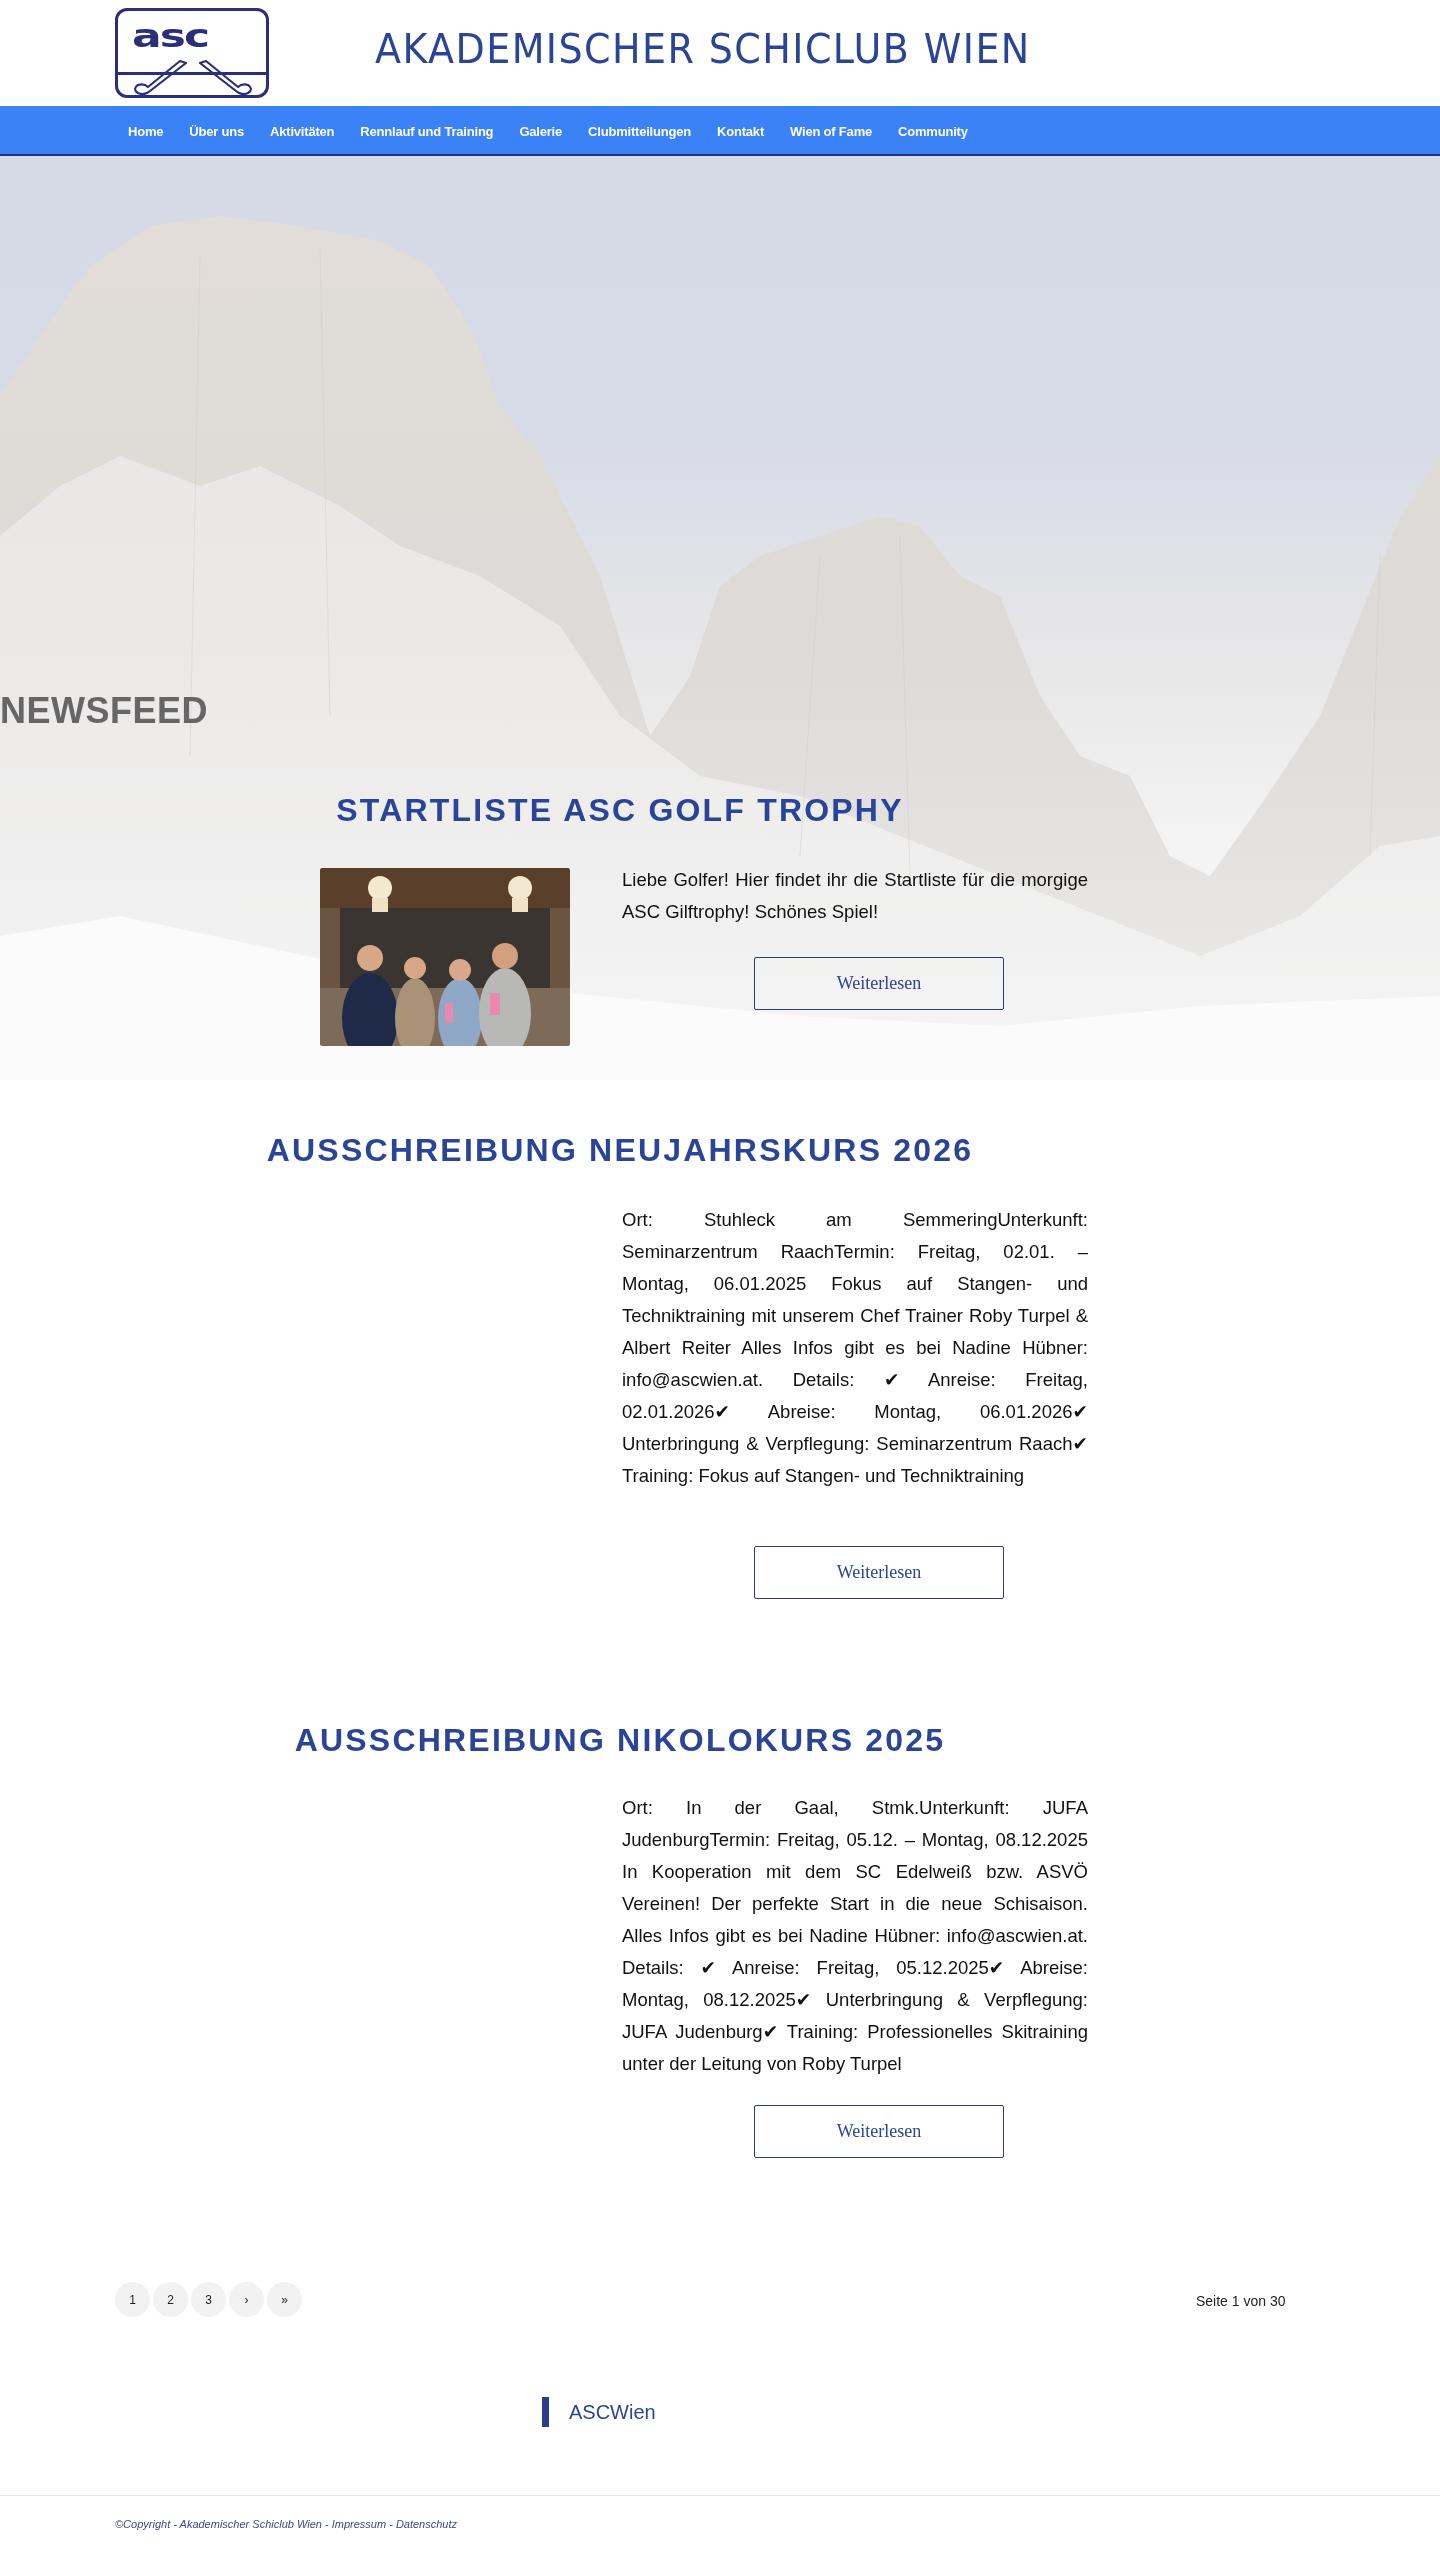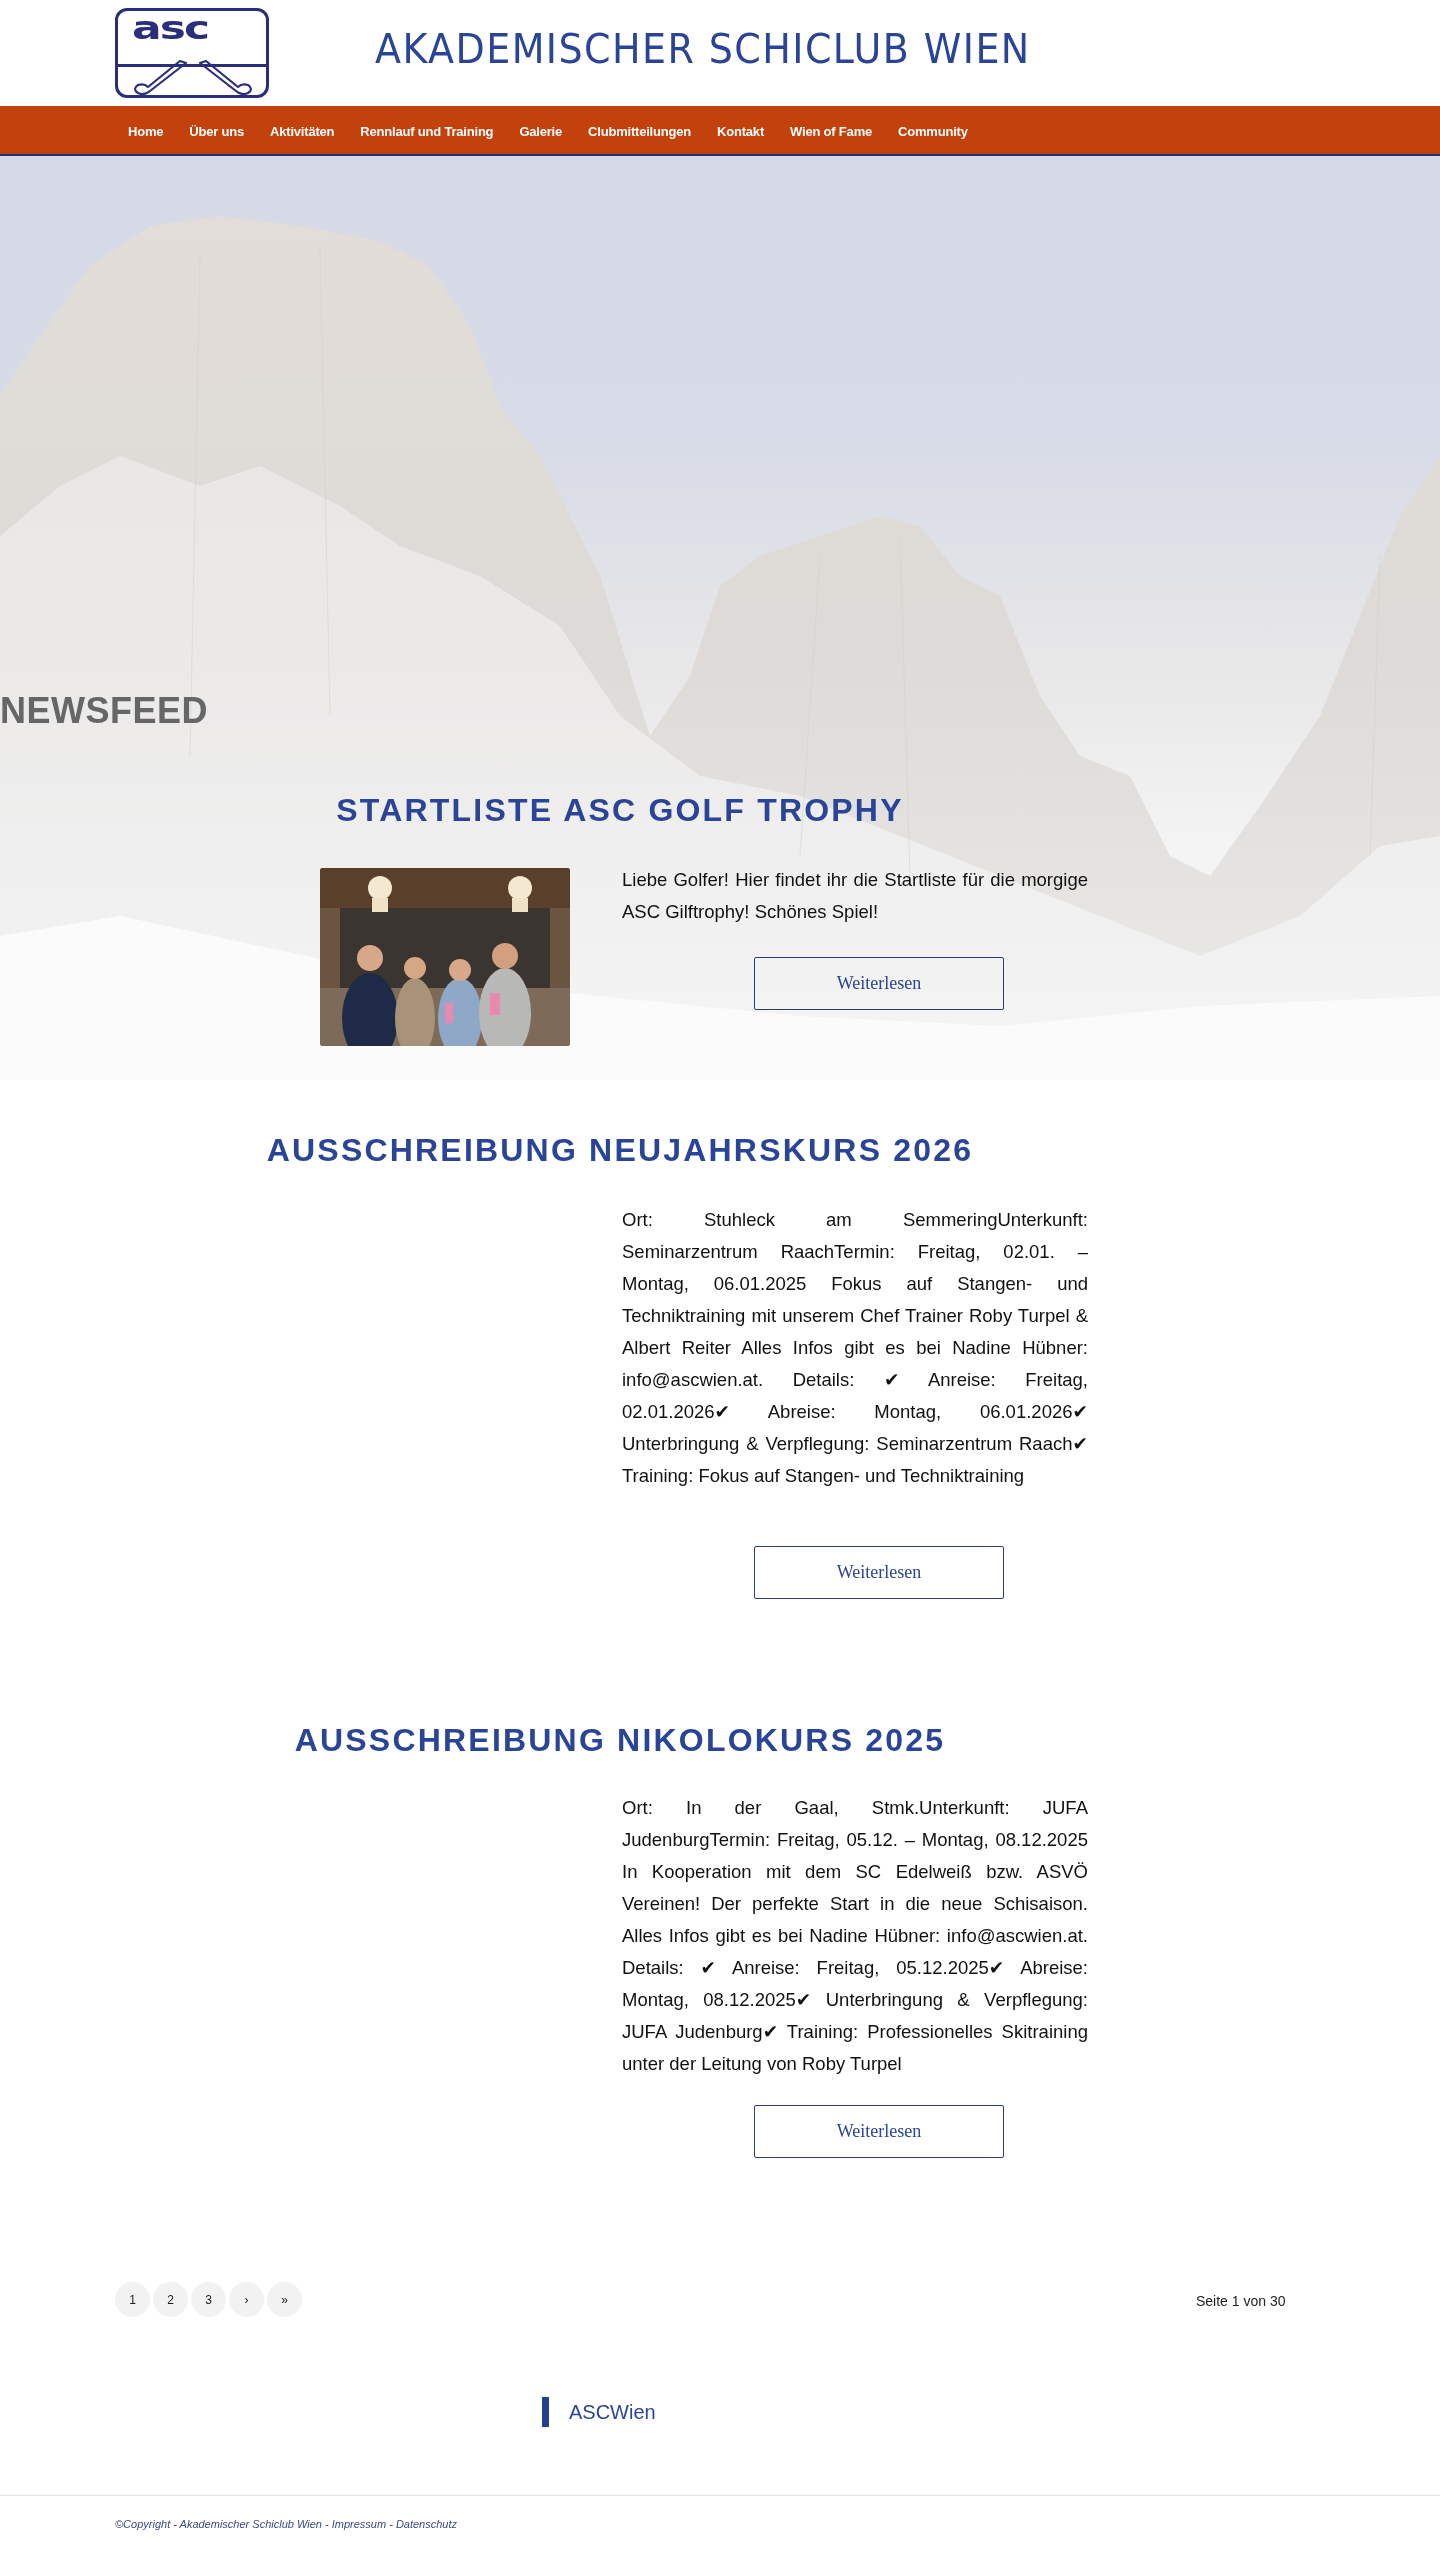--- a/index.html
+++ b/index.html
@@ -2,27 +2,27 @@
 <html><head>
 <meta charset="utf-8">
 <style>
   * { box-sizing: border-box; margin: 0; padding: 0; }
   html, body { width: 1440px; background: #ffffff; }
   body { font-family: "Liberation Sans", sans-serif; color: #111; position: relative; height: 2554px; overflow: hidden; }
 
   
   .site-header { position: absolute; left: 0; top: 0; width: 1440px; height: 106px; background: #fff; }
   .logo { position: absolute; left: 115px; top: 8px; width: 154px; height: 90px; border: 3px solid #2b2e7a; border-radius: 12px; overflow: hidden; }
-  .logo .logo-top { position: absolute; left: 0; top: 0; width: 100%; height: 56px; border-bottom: 3px solid #2b2e7a; }
+  .logo .logo-top { position: absolute; left: 0; top: 8px; width: 100%; height: 56px; border-bottom: 3px solid #2b2e7a; }
   .logo .logo-text { position: absolute; left: 14px; top: 1px; font-family: "DejaVu Sans", sans-serif; font-weight: 900; font-size: 44px; line-height: 44px; color: #2b2e7a; letter-spacing: -2px; transform: scaleY(0.72); transform-origin: top left; }
   .logo svg { position: absolute; left: 0; top: 46px; }
   .site-title { position: absolute; left: 375px; top: 26px; font-family: "DejaVu Sans", sans-serif; font-size: 40px; letter-spacing: 1.5px; color: #2a4597; transform: scaleX(0.95); transform-origin: left; white-space: nowrap; }
 
   
-  .main-nav { position: absolute; left: 0; top: 106px; width: 1440px; height: 50px; background: #c2410c; border-bottom: 2px solid #1d3478; }
+  .main-nav { position: absolute; left: 0; top: 106px; width: 1440px; height: 50px; background: #3b82f6; border-bottom: 2px solid #1d3478; }
   .main-nav ul { list-style: none; display: flex; position: absolute; left: 115px; top: 0; height: 50px; align-items: center; }
   .main-nav li { color: #fff; font-weight: bold; font-size: 13px; padding: 0 13px; white-space: nowrap; cursor: pointer; letter-spacing: -0.2px; }
 
   
   .hero { position: absolute; left: 0; top: 156px; width: 1440px; height: 924px; overflow: hidden;
           background: linear-gradient(180deg, #d6dae6 0%, #d7dbe7 30%, #e8e7e8 55%, #f4f4f5 75%, #fbfbfb 100%); }
   .hero svg.mountains { position: absolute; left: 0; top: 0; }
 
   .newsfeed-title { position: absolute; left: 0; width: 1440px; top: 690px; font-weight: bold; font-size: 36px; color: #666; letter-spacing: 0.5px; }
 

